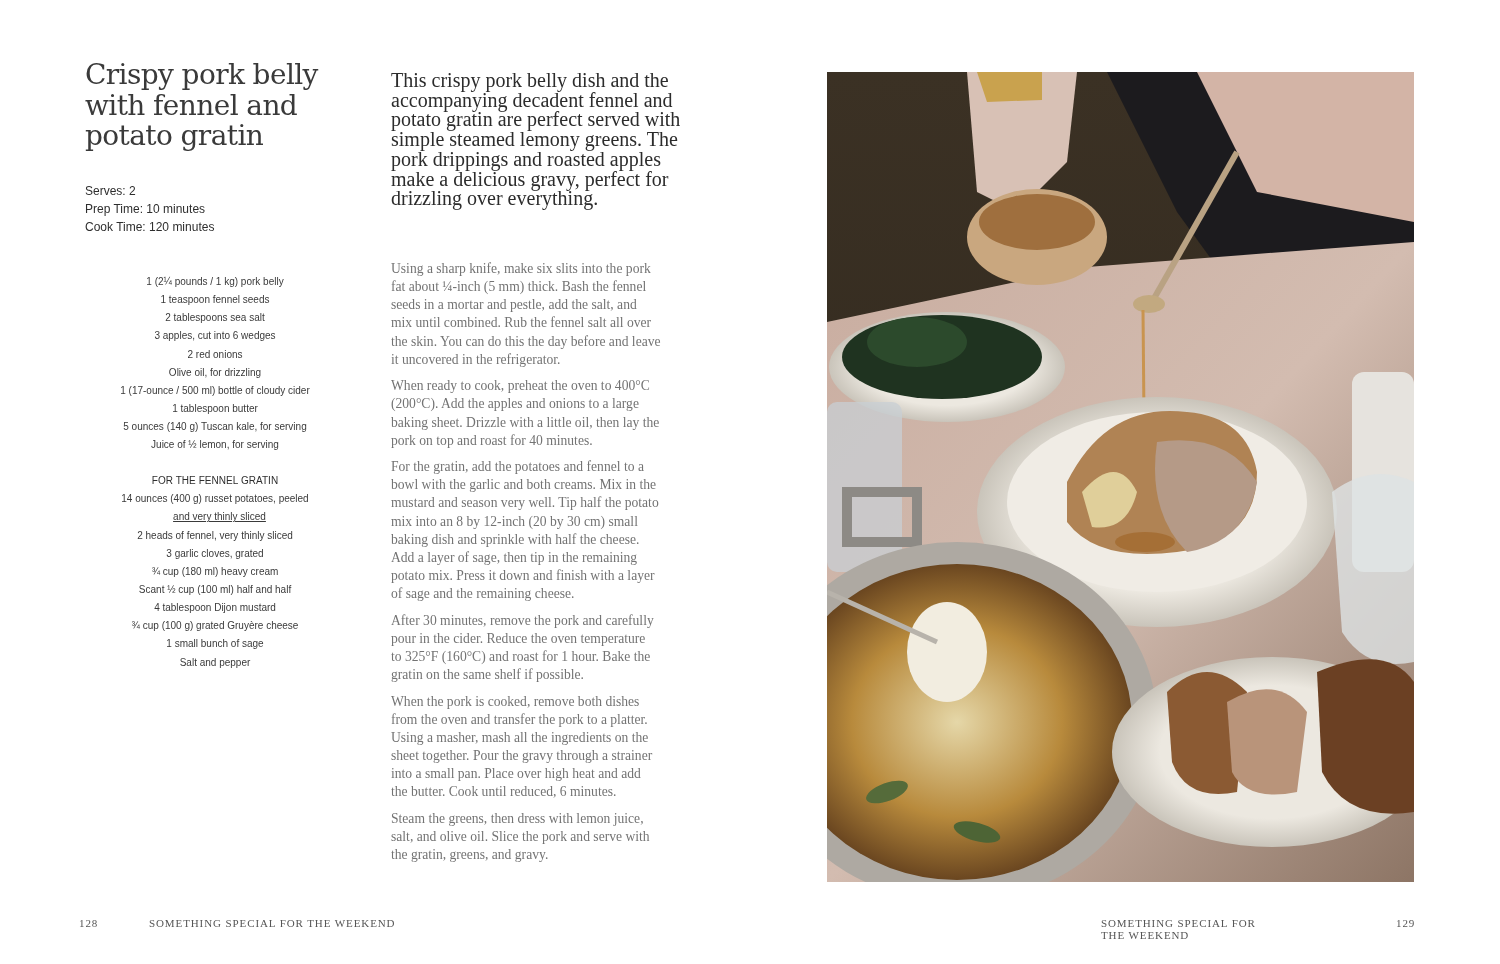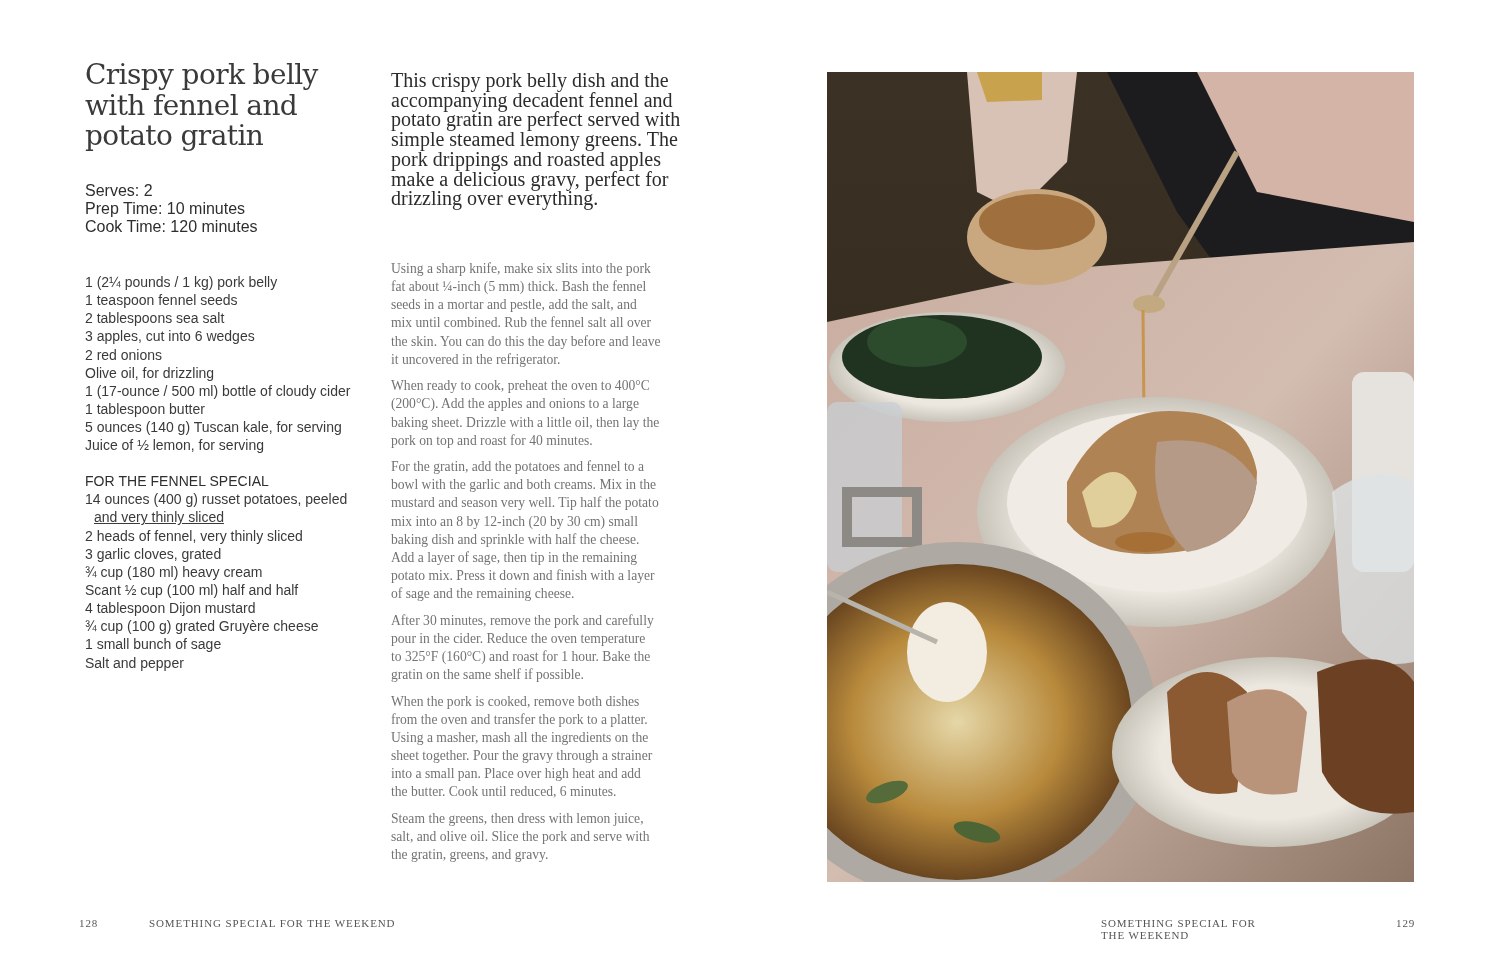--- a/index.html
+++ b/index.html
@@ -13,29 +13,30 @@
     position: absolute; left: 85px; top: 60px; width: 260px;
     font-family: "DejaVu Serif", "Liberation Serif", serif;
     font-weight: 300;
     font-size: 28px; line-height: 30.5px; letter-spacing: -0.6px;
     color: #3a3a3a;
   }
   .title span { display: block; white-space: nowrap; }
 
   .meta {
     position: absolute; left: 85px; top: 182px;
-    font-family: "Liberation Sans", sans-serif; font-size: 16px; line-height: 18.2px;
+    font-family: "Liberation Sans", sans-serif; font-size: 12px; line-height: 18.2px;
     color: #2e2e2e;
   }
   .meta div { white-space: nowrap; }
 
   .ingredients {
     position: absolute; left: 85px; top: 273px; width: 260px;
-    font-family: "Liberation Sans", sans-serif; font-size: 14px; line-height: 18.15px;
+    font-family: "Liberation Sans", sans-serif; font-size: 10px; line-height: 18.15px;
     color: #3a3a3a;
+    text-align: center;
   }
   .ingredients .item { white-space: nowrap; }
   .ingredients .item.indent { padding-left: 9px; text-decoration: underline; }
   .ingredients .subhead {
     margin-top: 17.5px; text-transform: none; letter-spacing: 0.05px; color: #2e2e2e;
   }
 
   .intro {
     position: absolute; left: 391px; top: 71px; width: 260px;
     font-family: "Liberation Serif", serif; font-size: 20px; line-height: 19.7px;
@@ -90,21 +91,21 @@
     <div class="item">1 teaspoon fennel seeds</div>
     <div class="item">2 tablespoons sea salt</div>
     <div class="item">3 apples, cut into 6 wedges</div>
     <div class="item">2 red onions</div>
     <div class="item">Olive oil, for drizzling</div>
     <div class="item">1 (17-ounce / 500 ml) bottle of cloudy cider</div>
     <div class="item">1 tablespoon butter</div>
     <div class="item">5 ounces (140 g) Tuscan kale, for serving</div>
     <div class="item">Juice of ½ lemon, for serving</div>
 
-    <div class="item subhead">FOR THE FENNEL SPECIAL</div>
+    <div class="item subhead">FOR THE FENNEL GRATIN</div>
     <div class="item">14 ounces (400 g) russet potatoes, peeled</div>
     <div class="item indent">and very thinly sliced</div>
     <div class="item">2 heads of fennel, very thinly sliced</div>
     <div class="item">3 garlic cloves, grated</div>
     <div class="item">¾ cup (180 ml) heavy cream</div>
     <div class="item">Scant ½ cup (100 ml) half and half</div>
     <div class="item">4 tablespoon Dijon mustard</div>
     <div class="item">¾ cup (100 g) grated Gruyère cheese</div>
     <div class="item">1 small bunch of sage</div>
     <div class="item">Salt and pepper</div>

